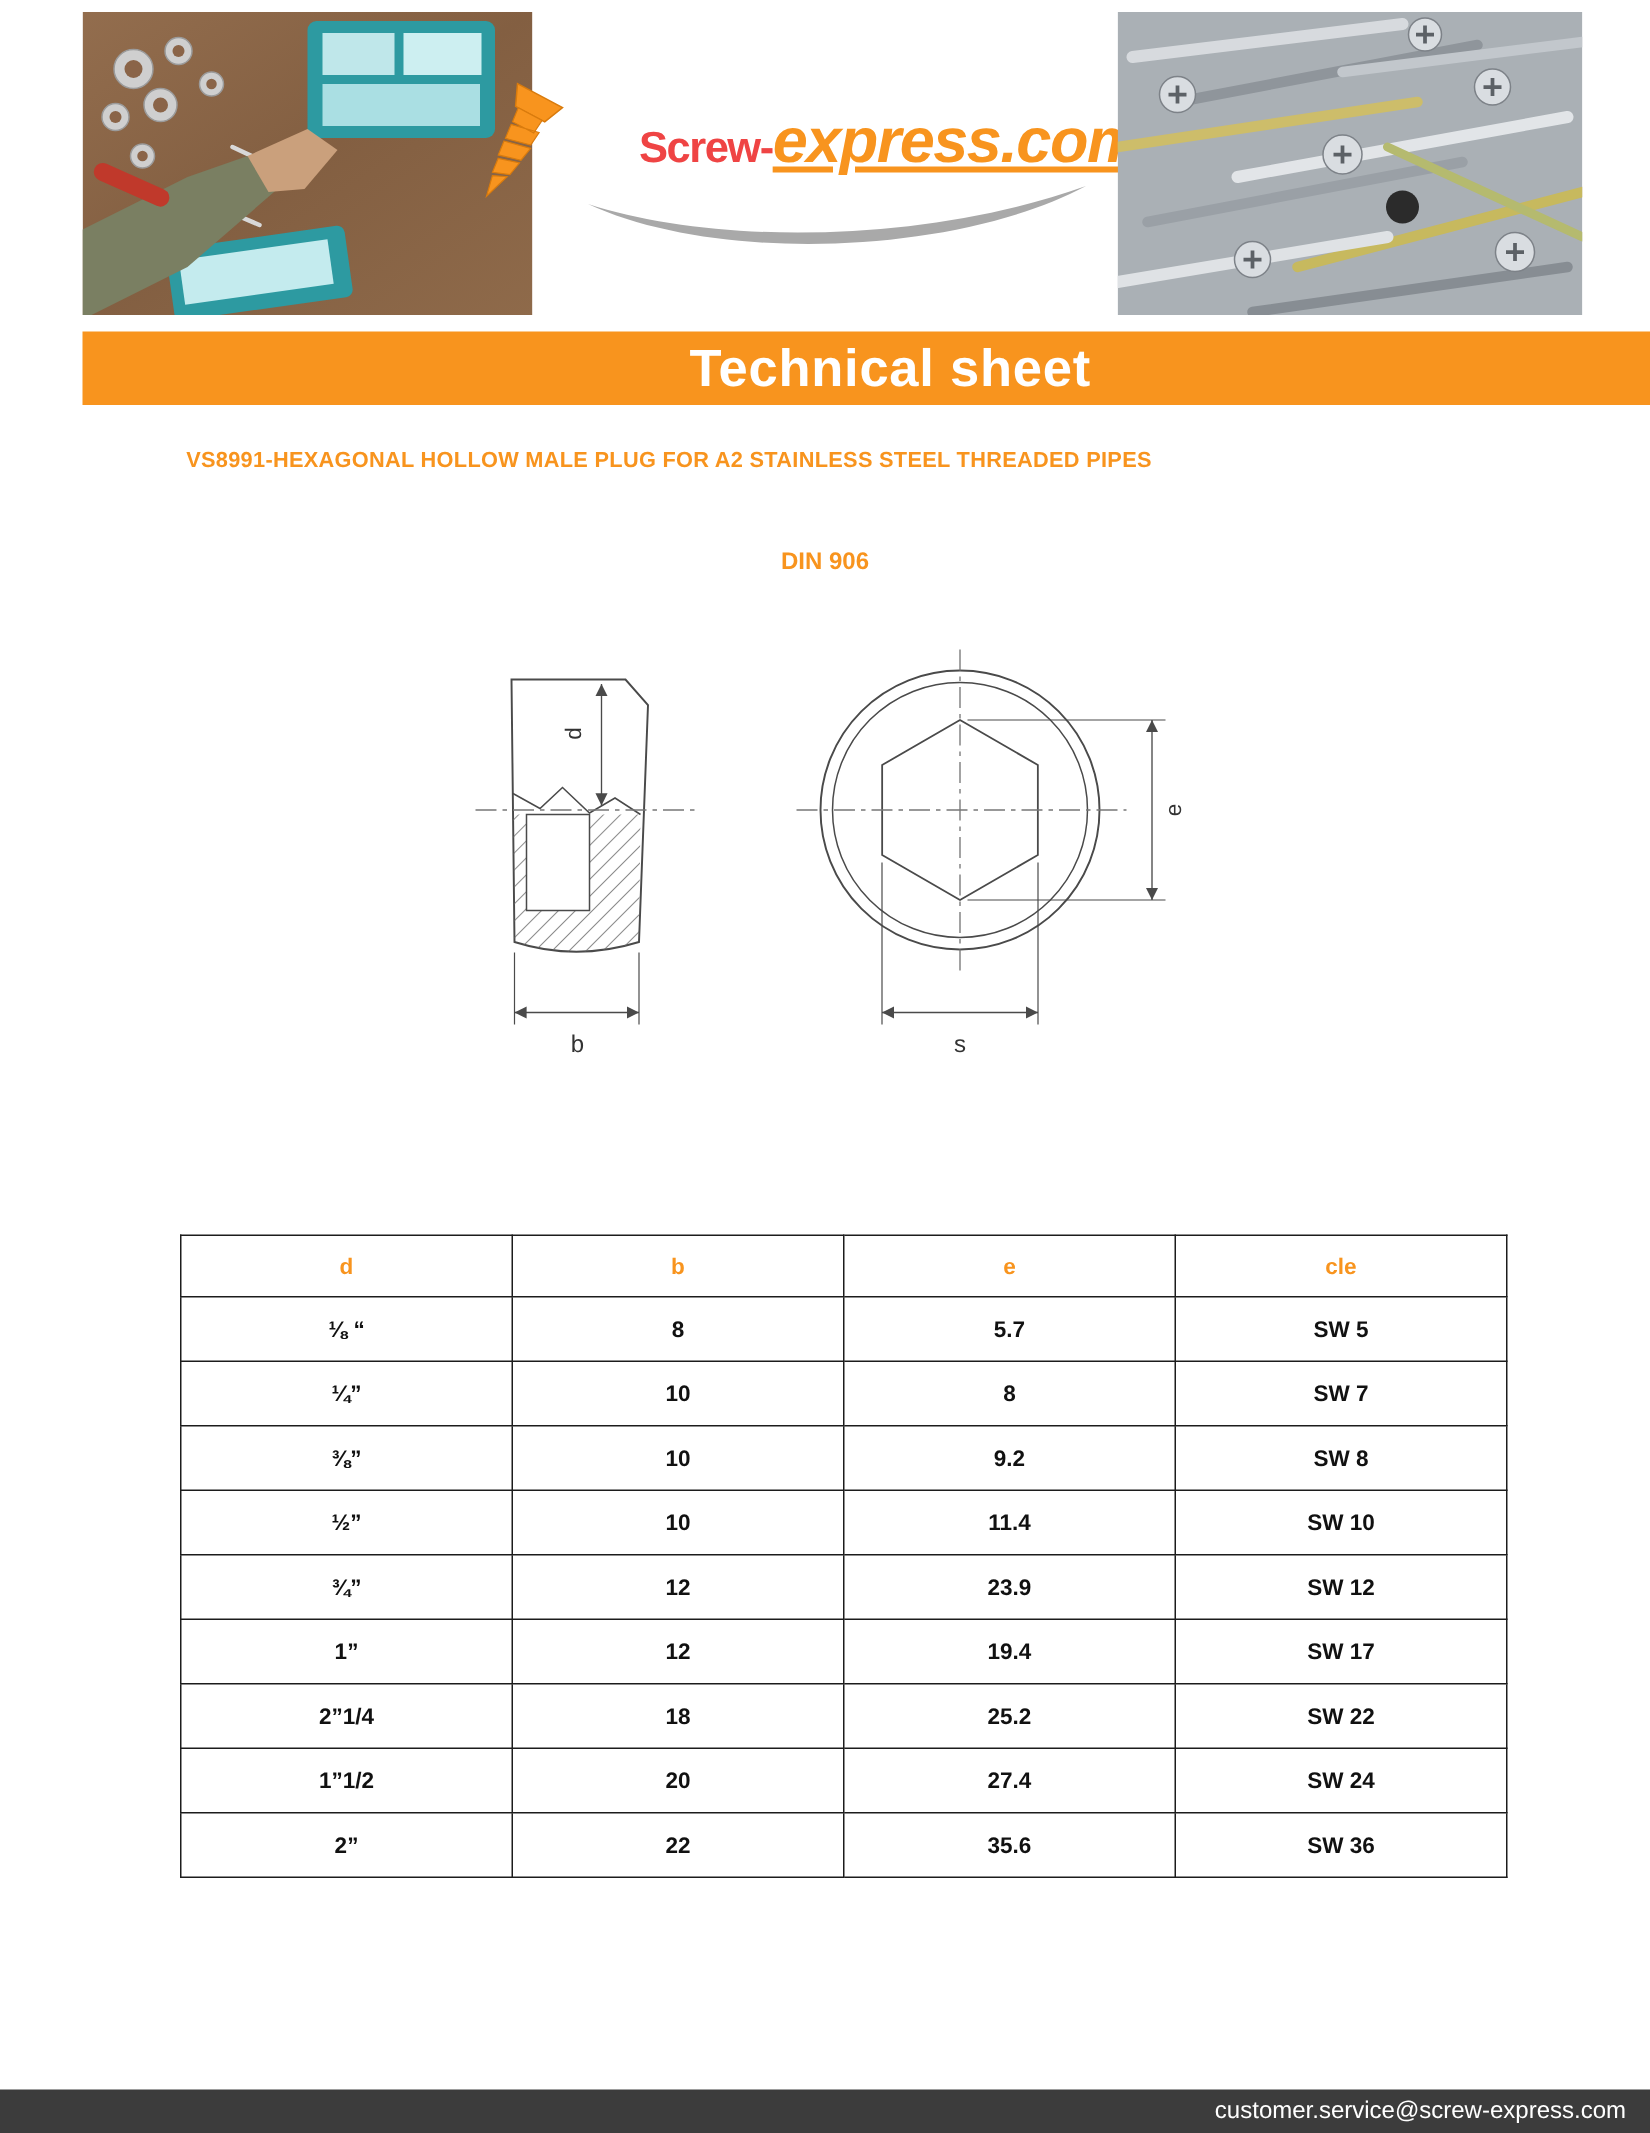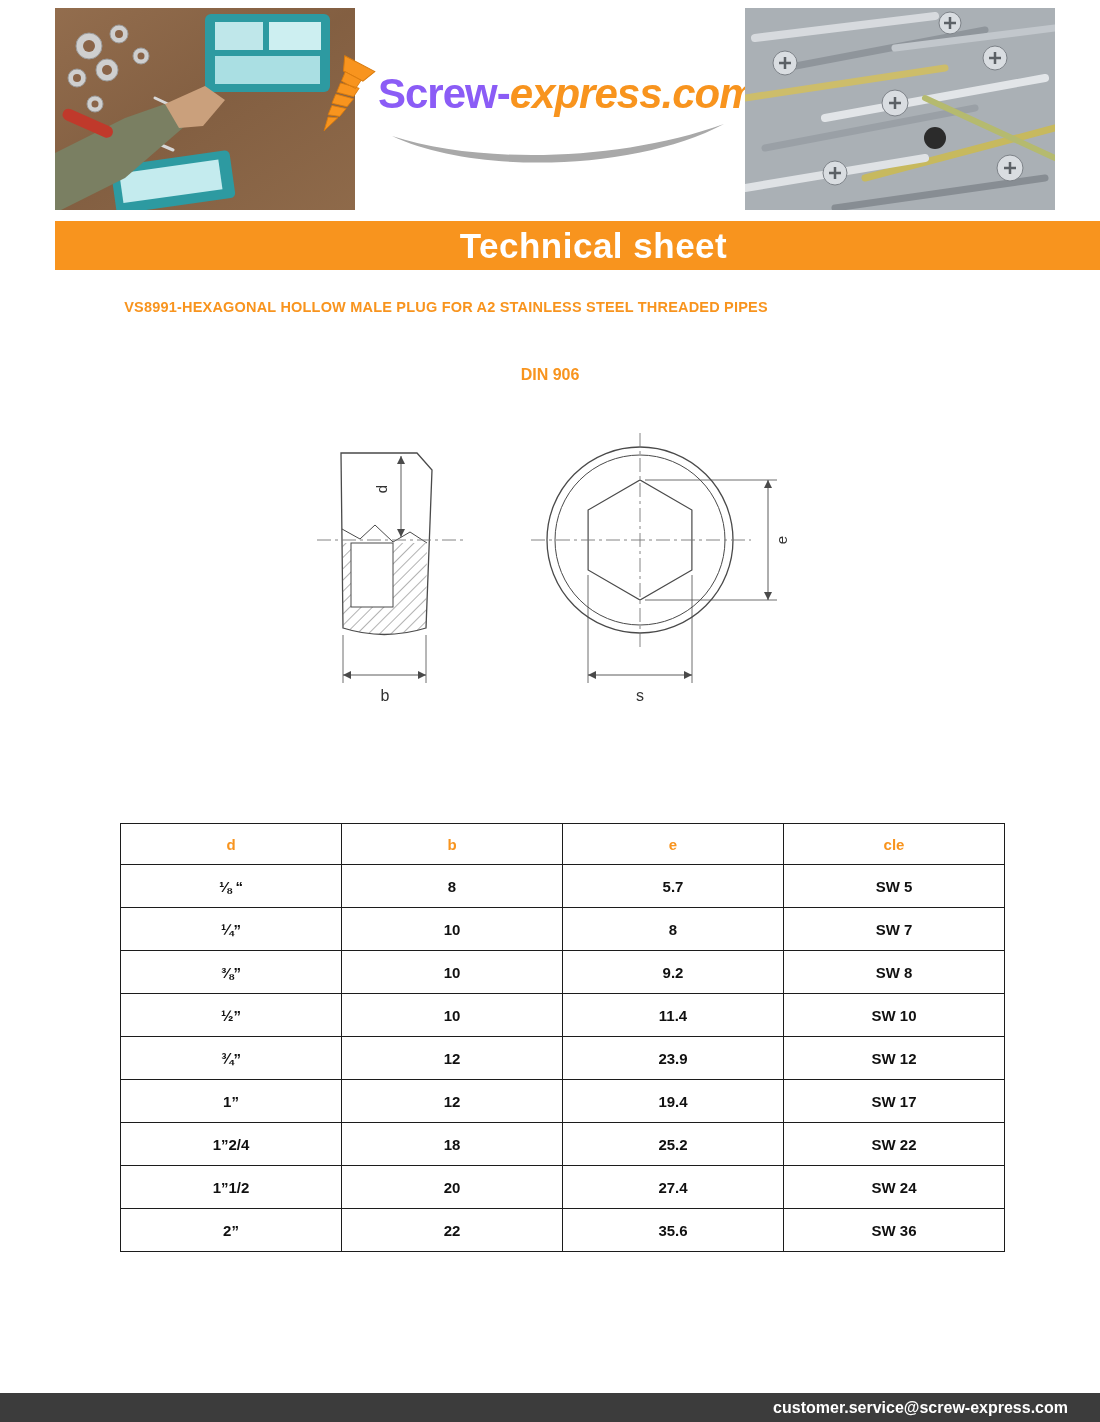--- a/index.html
+++ b/index.html
@@ -4,22 +4,22 @@
 <style>
   html,body{margin:0;padding:0;background:#e8e8e8;}
   .page{position:relative;width:1100px;height:1422px;margin:0 auto;background:#ffffff;
         font-family:"Liberation Sans",sans-serif;overflow:hidden;}
 
   
   .photo{position:absolute;top:8px;height:202px;overflow:hidden;}
   .photo-left{left:55px;width:300px;}
   .photo-right{left:745px;width:310px;}
   .logo{position:absolute;left:378px;top:70px;width:360px;white-space:nowrap;}
-  .logo .p1{font-size:42px;font-weight:800;color:#8b5cf6;letter-spacing:-1px;}
-  .logo .p2{font-size:42px;font-weight:800;font-style:italic;color:#f8941e;letter-spacing:-1px;}
+  .logo .p1{font-size:29px;font-weight:800;color:#ef4444;letter-spacing:-1px;margin-left:48px;}
+  .logo .p2{font-size:42px;font-weight:800;font-style:italic;color:#f8941e;letter-spacing:-1px;text-decoration:underline;}
   .swoosh{position:absolute;left:388px;top:118px;}
   .screw-ico{position:absolute;left:312px;top:55px;transform:rotate(28deg);}
 
   
   .banner{position:absolute;left:55px;top:221px;width:1077px;height:49px;background:#f8941e;
           display:flex;align-items:center;justify-content:center;}
   .banner span{color:#ffffff;font-size:35px;font-weight:800;letter-spacing:.5px;}
 
   
   .prod-title{position:absolute;left:0;top:299px;width:892px;text-align:center;
@@ -34,21 +34,21 @@
   .spec{position:absolute;left:120px;top:823px;width:885px;border-collapse:collapse;}
   .spec th,.spec td{border:1px solid #1c1c1c;text-align:center;vertical-align:middle;
                     font-size:15px;font-weight:700;}
   .spec th{height:38px;color:#f8941e;}
   .spec td{height:40px;color:#111111;}
   .spec col{width:25%;}
 
   
   .footer{position:absolute;left:0;bottom:0;width:1100px;height:29px;background:#3c3c3c;
           display:flex;align-items:center;justify-content:flex-end;}
-  .footer span{color:#ffffff;font-size:16px;font-weight:700;padding-right:32px;}
+  .footer span{color:#ffffff;font-size:16px;font-weight:400;padding-right:16px;}
 </style>
 </head>
 <body>
 
 <div class="page">
 
   <div class="photo photo-left">
     <svg width="300" height="202">
       <rect width="300" height="202" fill="#8a6448"></rect>
       <rect width="300" height="202" fill="url(#wood)" opacity="0.5"></rect>
@@ -263,21 +263,21 @@
         <td>23.9</td>
         <td>SW 12</td>
       </tr>
       <tr>
         <td>1”</td>
         <td>12</td>
         <td>19.4</td>
         <td>SW 17</td>
       </tr>
       <tr>
-        <td>1”2/4</td>
+        <td>2”1/4</td>
         <td>18</td>
         <td>25.2</td>
         <td>SW 22</td>
       </tr>
       <tr>
         <td>1”1/2</td>
         <td>20</td>
         <td>27.4</td>
         <td>SW 24</td>
       </tr>

